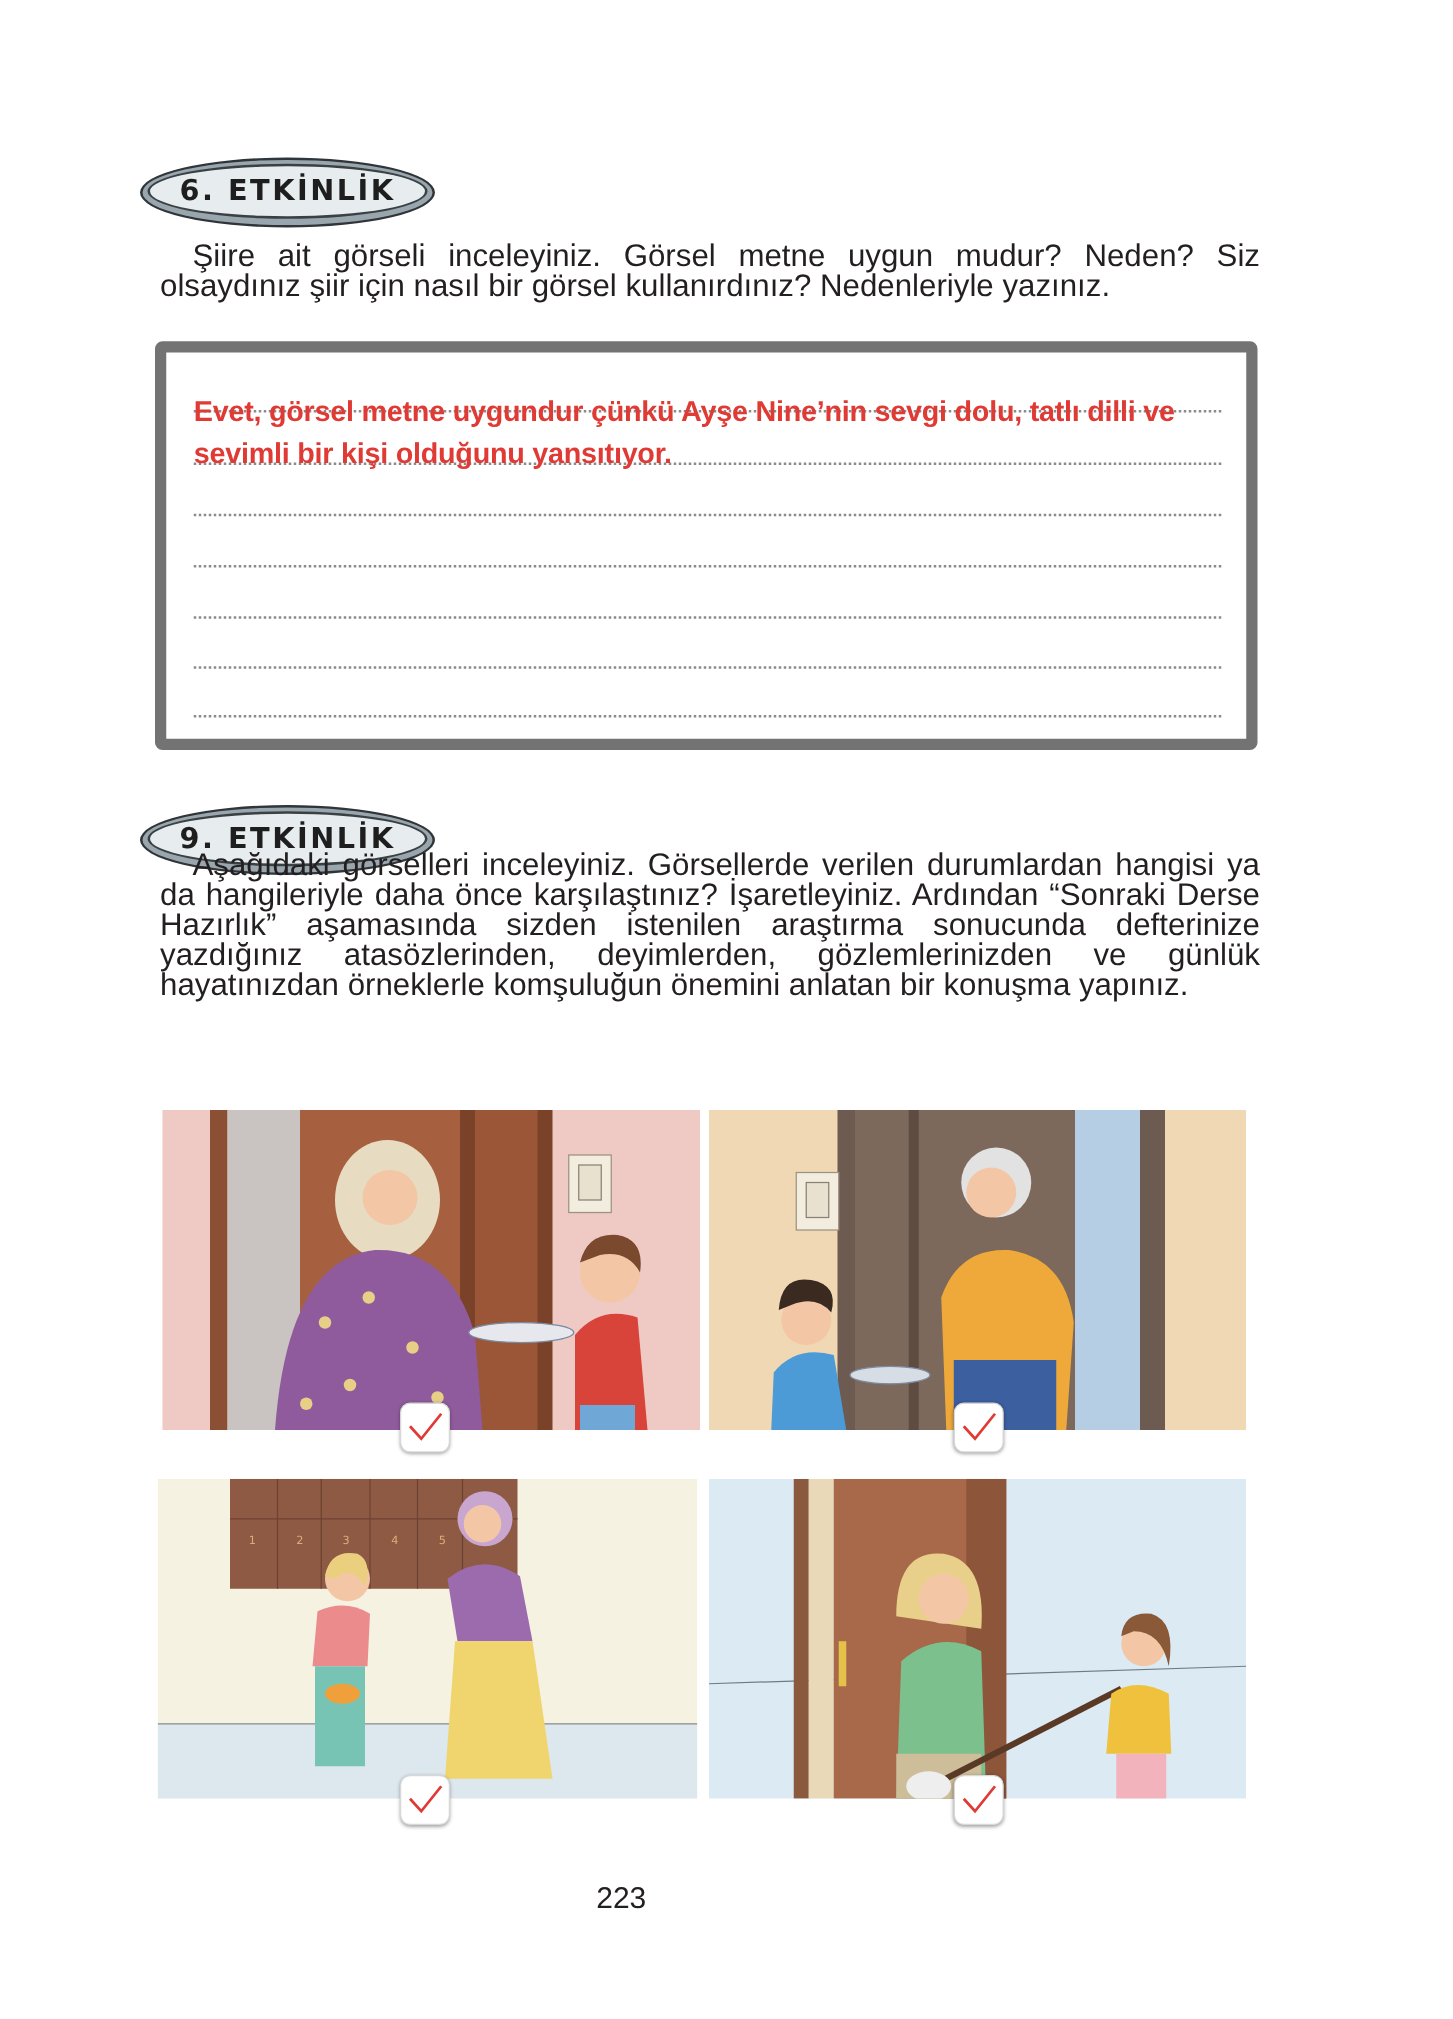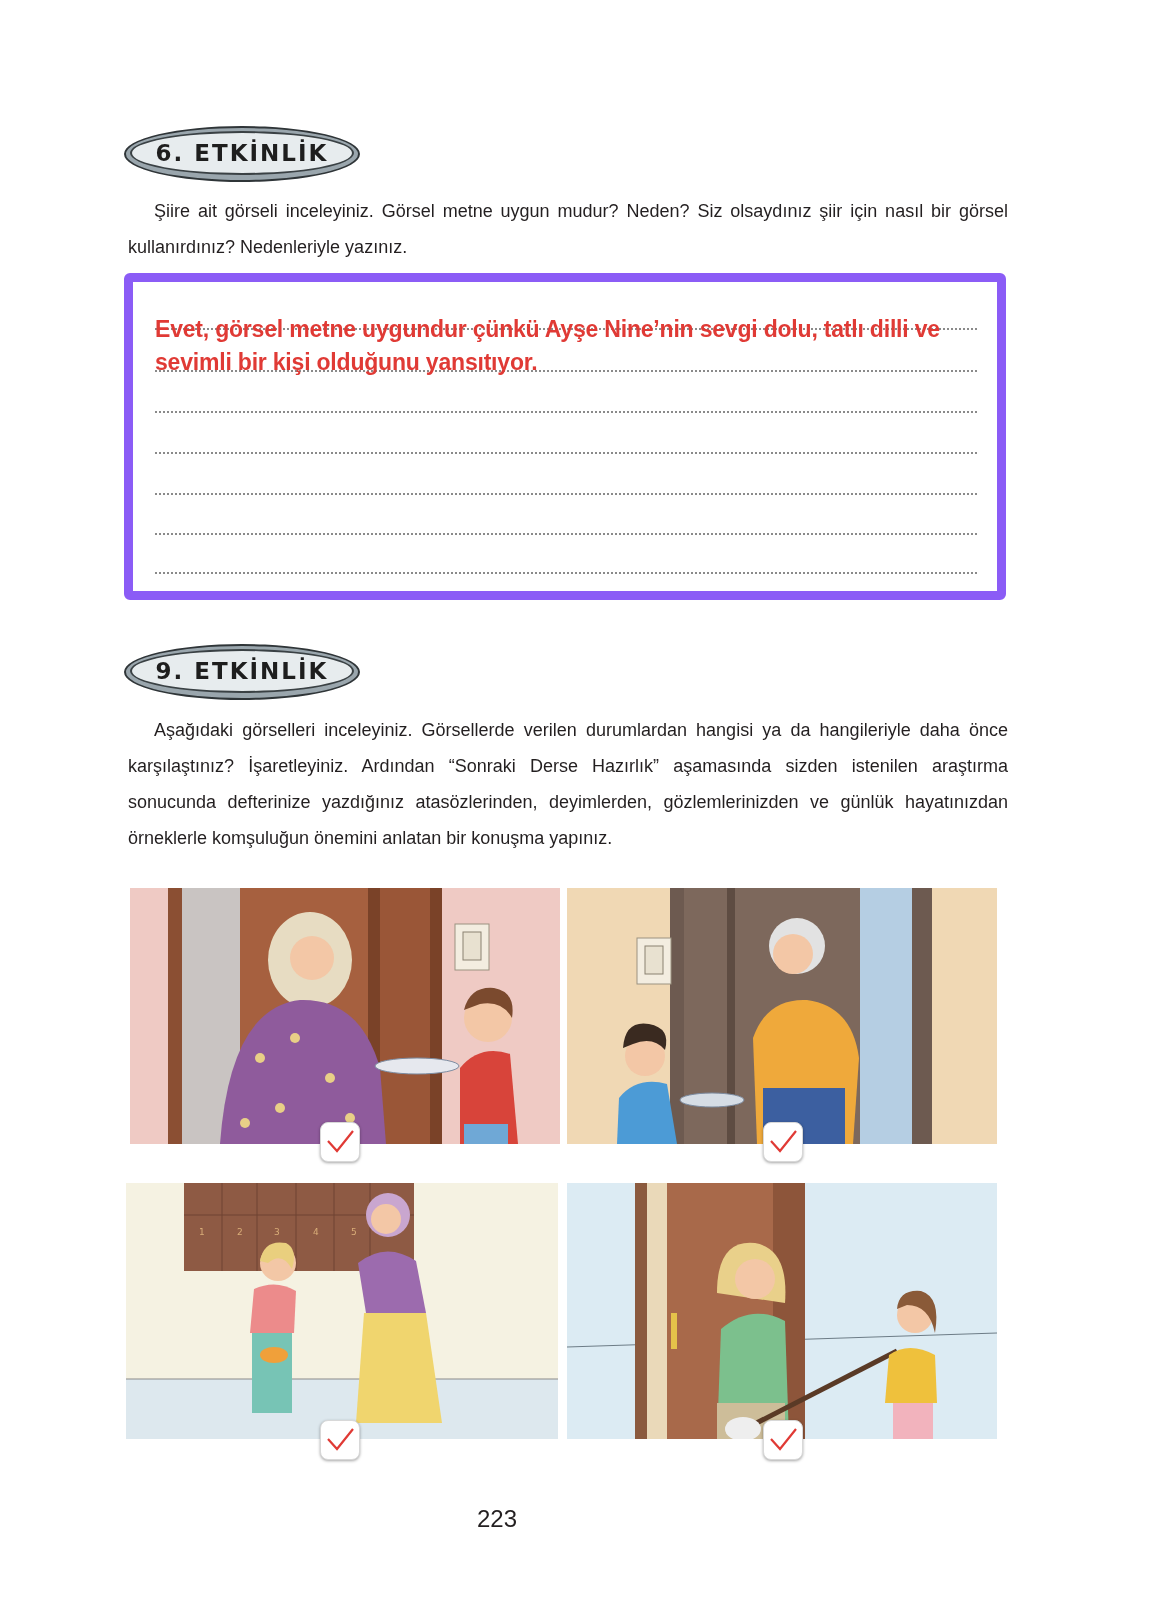--- a/index.html
+++ b/index.html
@@ -1,26 +1,26 @@
 <!DOCTYPE html>
 <html><head>
 <meta charset="utf-8">
 <style>
   html, body { margin:0; padding:0; background:#ffffff; }
   body { width:1162px; height:1615px; position:relative; overflow:hidden; font-family:"Liberation Sans", sans-serif; color:#231f20; }
 
-  .badge { position:absolute; left:124px; width:236px; height:56px; }
+  .badge { position:absolute; left:112px; width:236px; height:56px; }
   .badge-outer { position:absolute; inset:0; border-radius:50%; background:#9aa6ad; border:2px solid #2f3538; box-sizing:border-box; }
   .badge-inner { position:absolute; left:6px; top:5px; right:6px; bottom:7px; border-radius:50%; background:#e7ecee; border:2px solid #3a4144; box-sizing:border-box; }
   .badge-text { position:absolute; inset:0; display:flex; align-items:center; justify-content:center; font-family:"DejaVu Sans", sans-serif; font-weight:bold; font-size:23px; letter-spacing:2px; color:#1e1e1e; padding-bottom:3px; box-sizing:border-box; }
 
-  .para { position:absolute; left:128px; width:880px; font-size:18px; line-height:36px; text-align:justify; color:#231f20; }
+  .para { position:absolute; left:128px; width:880px; font-size:25px; line-height:24px; text-align:justify; color:#231f20; }
   .para .indent { display:inline-block; width:26px; }
 
-  .answer-box { position:absolute; left:124px; top:273px; width:882px; height:327px; box-sizing:border-box; border:9px solid #8b5cf6; border-radius:6px; background:#fff; }
+  .answer-box { position:absolute; left:124px; top:273px; width:882px; height:327px; box-sizing:border-box; border:9px solid #737373; border-radius:6px; background:#fff; }
   .dotline { position:absolute; left:22px; right:20px; height:0; border-bottom:2px dotted #8a8a8a; }
   .answer-text { position:absolute; left:22px; right:40px; font-family:"Liberation Sans", sans-serif; font-weight:bold; font-size:23px; line-height:33px; color:#e03a35; letter-spacing:-0.2px; }
 
   .pic { position:absolute; overflow:hidden; }
   .check { position:absolute; width:40px; height:40px; background:#fff; border-radius:8px; box-shadow:0 1px 3px rgba(0,0,0,0.35); border:1px solid #d8d8d8; box-sizing:border-box; }
   .check svg { position:absolute; left:4px; top:4px; }
 
   .page-num { position:absolute; left:0; width:994px; top:1505px; text-align:center; font-size:24px; color:#231f20; }
 </style>
 </head>
@@ -48,21 +48,21 @@
 
   <div class="answer-text" style="top:31px;">Evet, görsel metne uygundur çünkü Ayşe Nine’nin sevgi dolu, tatlı dilli ve sevimli bir kişi olduğunu yansıtıyor.</div>
 </div>
 
 <div class="badge" style="top:644px;">
   <div class="badge-outer"></div>
   <div class="badge-inner"></div>
   <div class="badge-text">9. ETKİNLİK</div>
 </div>
 
-<div class="para" style="top:712px;">
+<div class="para" style="top:680px;">
   <span class="indent"></span><span>Aşağıdaki görselleri inceleyiniz. Görsellerde verilen durumlardan hangisi ya da hangileriyle daha önce karşılaştınız? İşaretleyiniz. Ardından “Sonraki Derse Hazırlık” aşamasında sizden istenilen araştırma sonucunda defterinize yazdığınız atasözlerinden, deyimlerden, gözlemlerinizden ve günlük hayatınızdan örneklerle komşuluğun önemini anlatan bir konuşma yapınız.</span>
 </div>
 
 <div class="pic" style="left:130px; top:888px; width:430px; height:256px; background:#f0c9c3;">
   <svg width="430" height="256" viewBox="0 0 430 256">
     <rect x="0" y="0" width="430" height="256" fill="#efcac4"></rect>
     <rect x="38" y="0" width="14" height="256" fill="#8b4f33"></rect>
     <rect x="52" y="0" width="58" height="256" fill="#c9c4c2"></rect>
     <rect x="110" y="0" width="140" height="256" fill="#a6603f"></rect>
     <rect x="238" y="0" width="12" height="256" fill="#7a4228"></rect>

